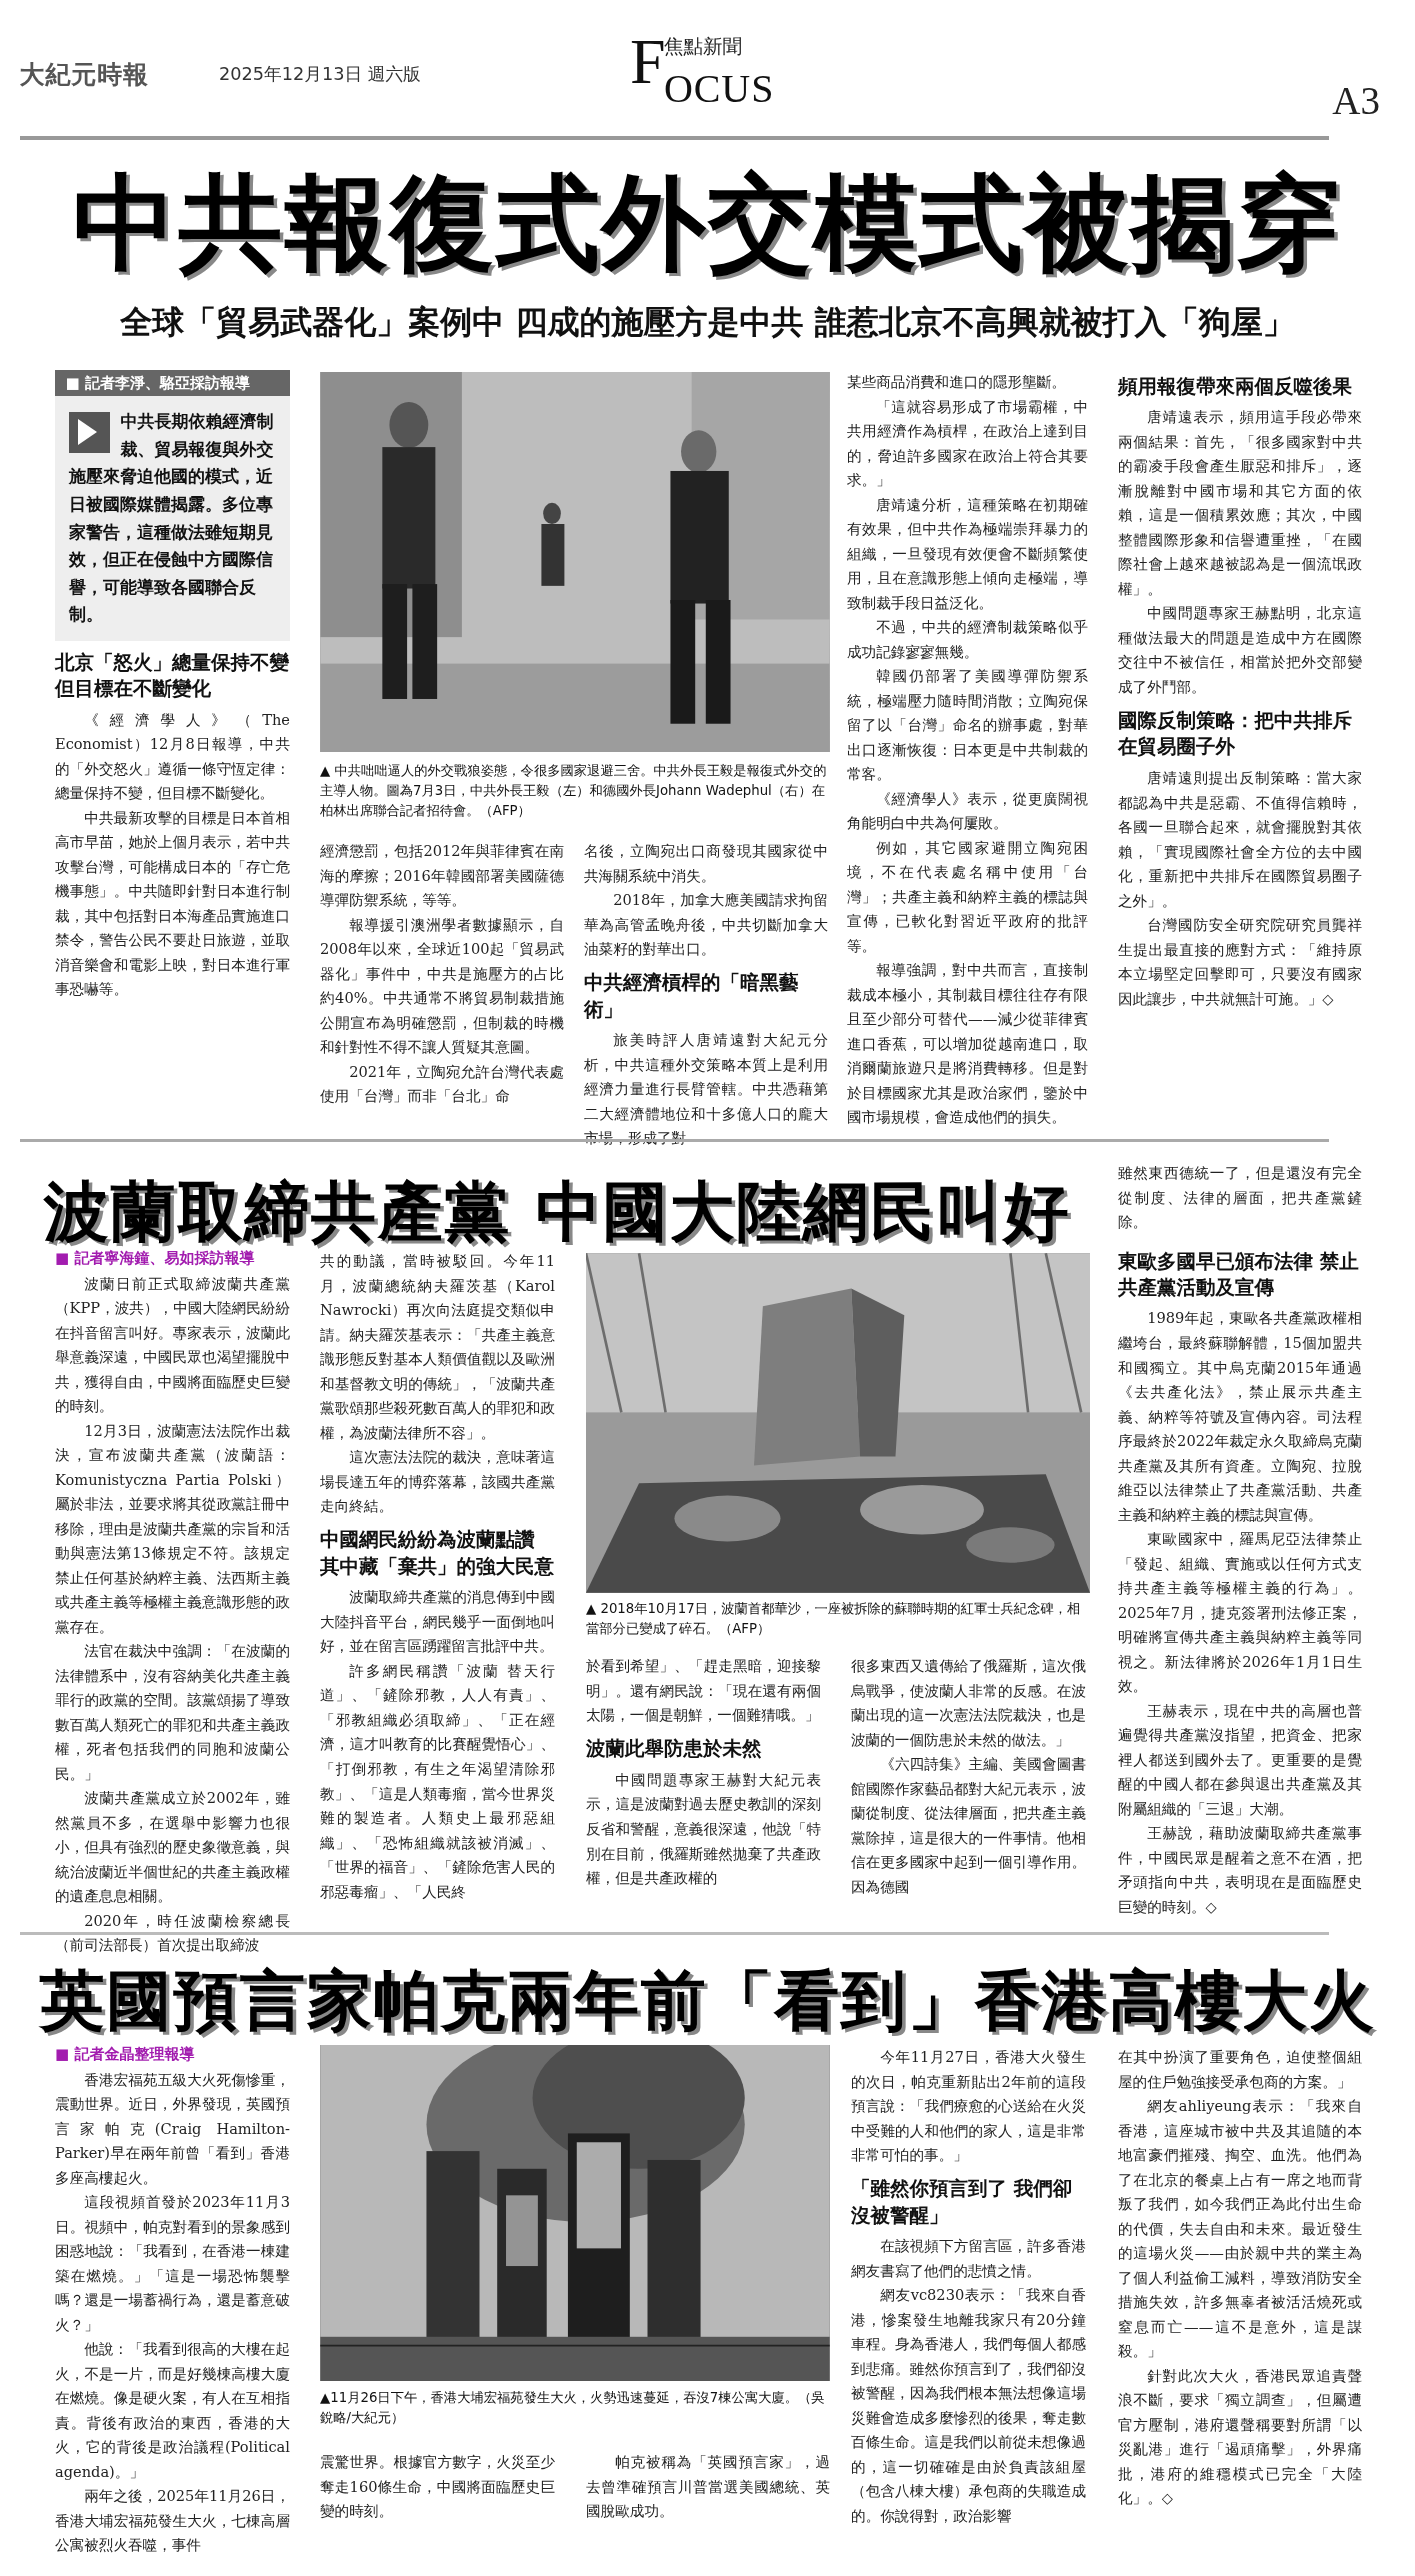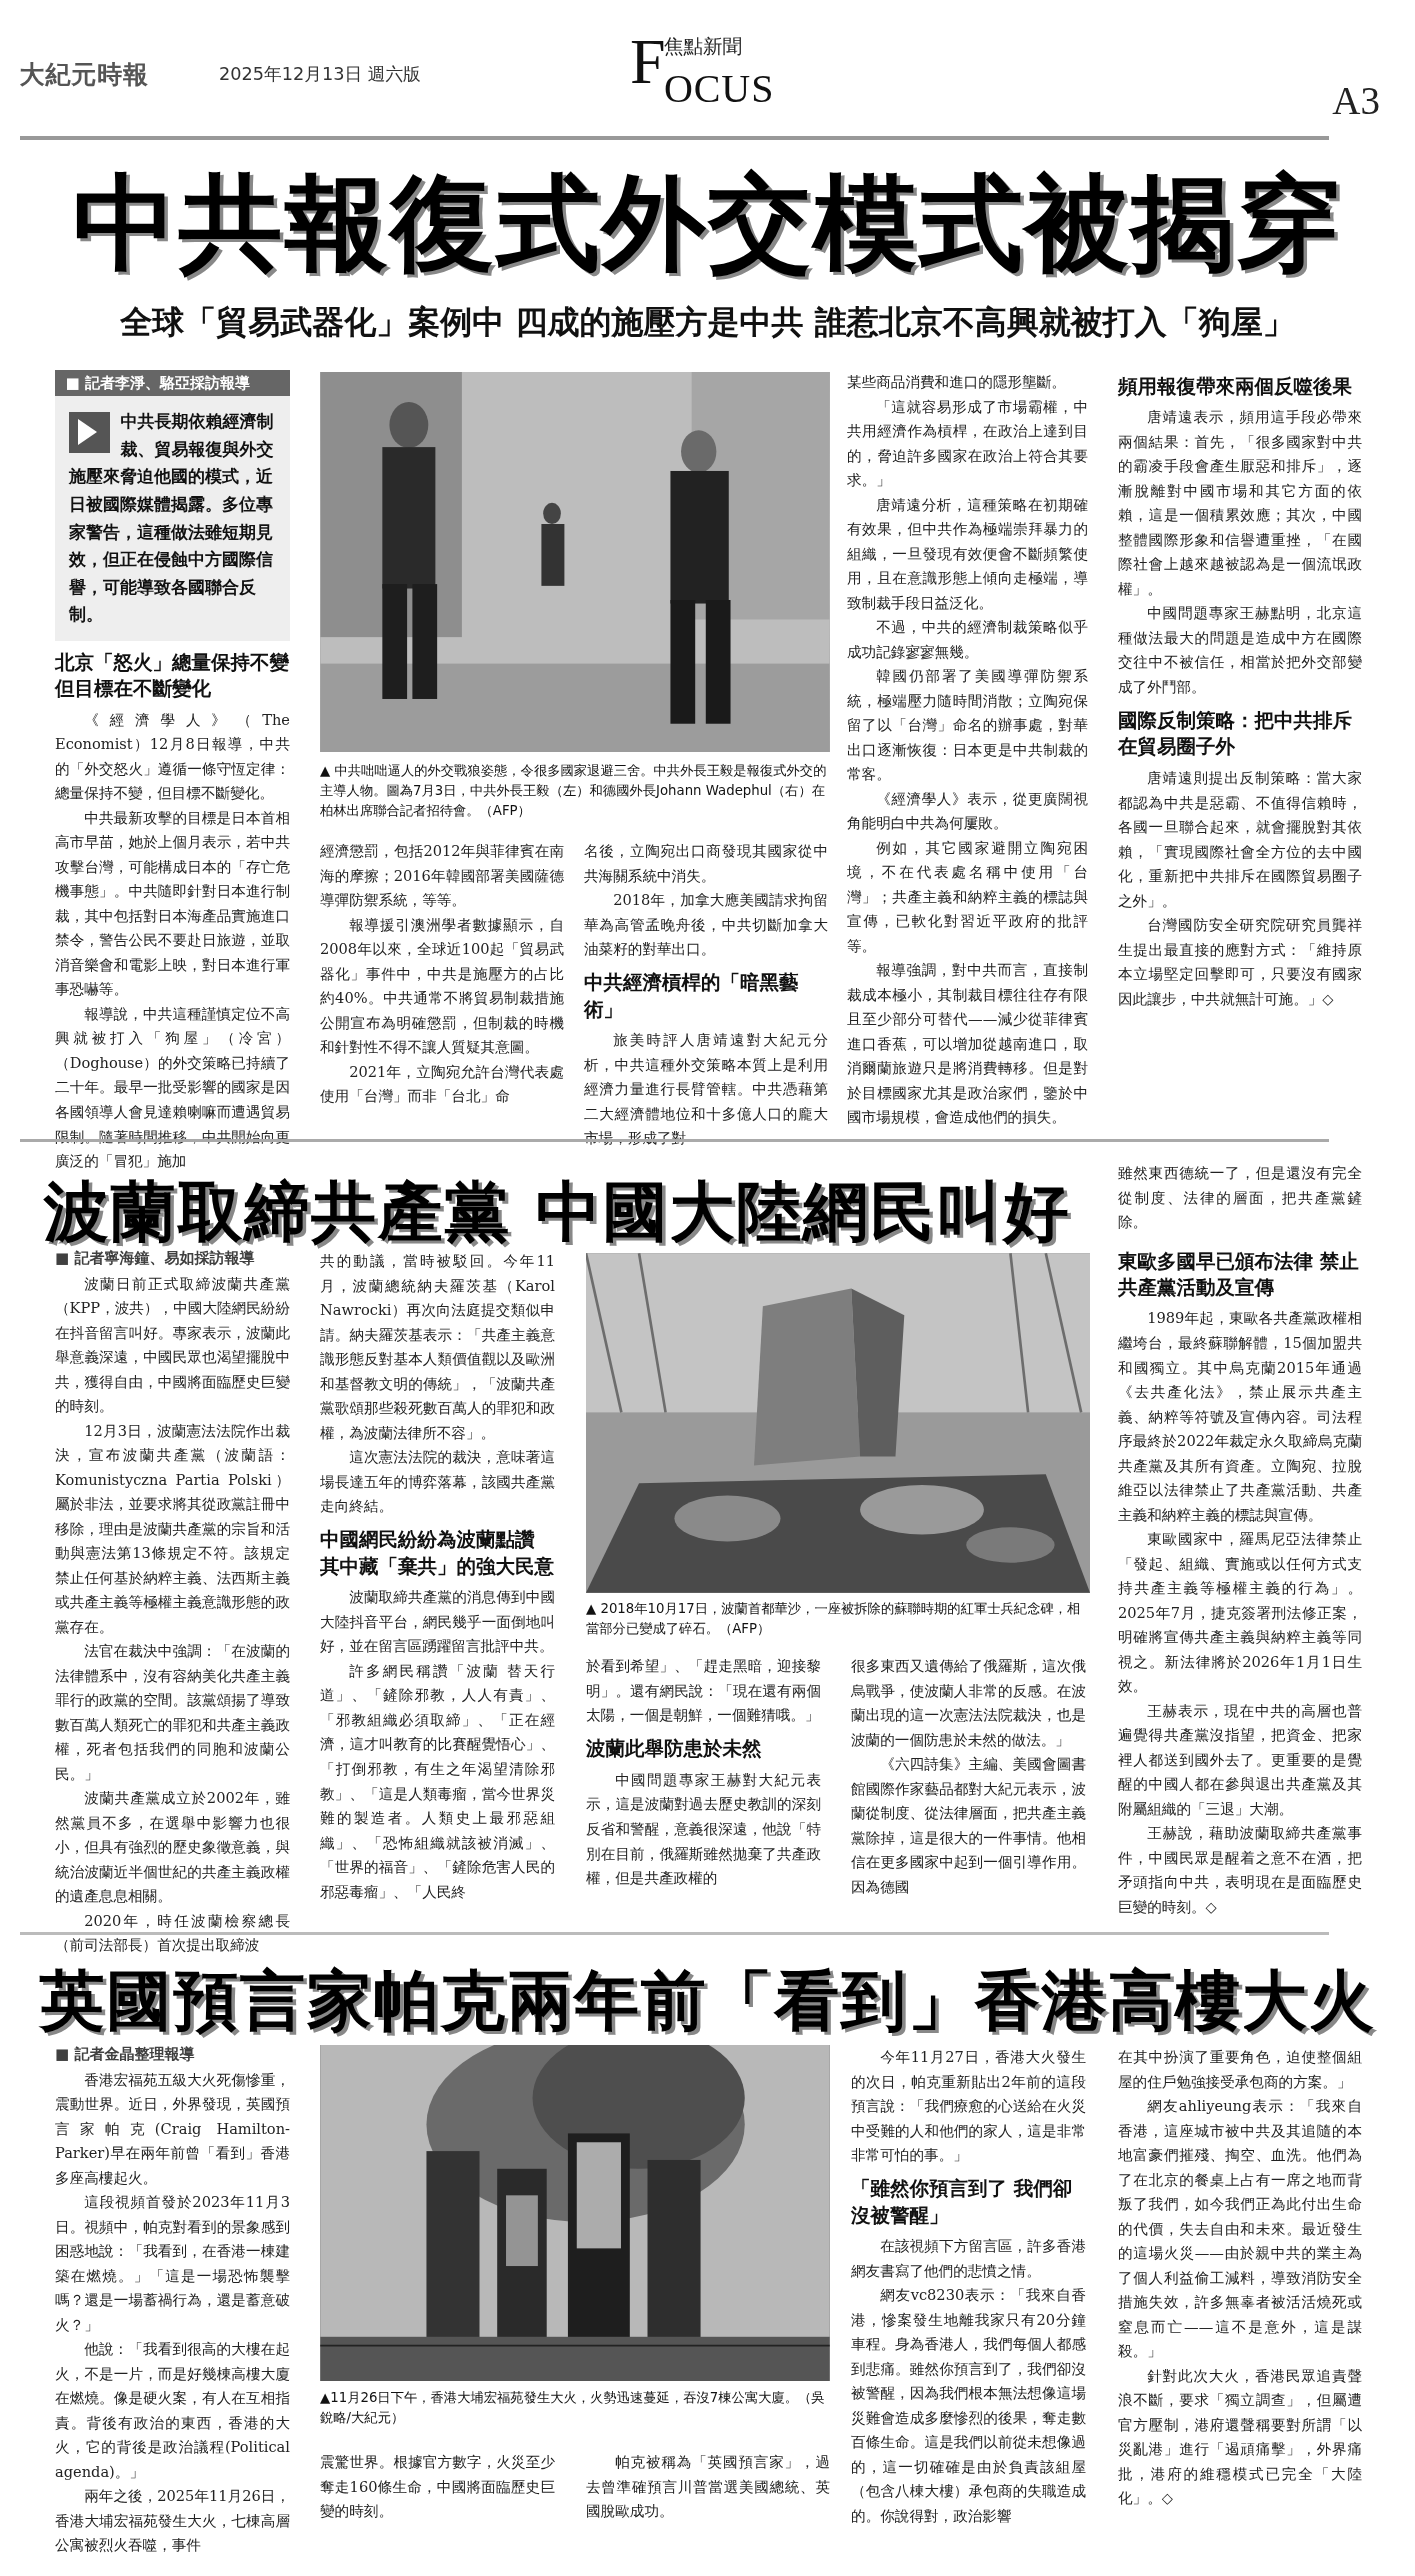--- a/index.html
+++ b/index.html
@@ -19,21 +19,21 @@
   .subhead { left: 35px; top: 301px; width: 1345px; text-align: center; font-family: "DejaVu Sans", sans-serif; font-weight: bold; font-size: 32px; color: #111; }
   .byline-box { background: #666; color: #fff; font-family: "DejaVu Sans", sans-serif; font-weight: bold; font-size: 15px; padding: 3.5px 10.6px; }
   .lead-box { background: #eee; padding: 12.4px 14px; font-family: "DejaVu Sans", sans-serif; font-weight: bold; font-size: 17px; line-height: 1.62; color: #111; }
   .chevron { float: left; width: 41px; height: 41px; background: #555; margin: 3.5px 10.6px 3.5px 0; position: relative; }
   .chevron::after { content: ""; position: absolute; left: 8.8px; top: 7px; width: 0; height: 0; border-top: 13.3px solid transparent; border-bottom: 13.3px solid transparent; border-left: 19.5px solid #fff; }
   .subhd { font-family: "DejaVu Sans", sans-serif; font-weight: bold; font-size: 19.5px; line-height: 1.35; color: #111; margin: 8.8px 0 5.3px; }
   .body { font-size: 14.6px; line-height: 1.68; text-align: justify; color: #222; }
   .body p { text-indent: 2em; }
   .photo { background: #888; overflow: hidden; position: absolute; }
   .caption { font-family: "DejaVu Sans", sans-serif; font-size: 13.3px; line-height: 1.5; color: #111; }
-  .byline-sm { font-family: "DejaVu Sans", sans-serif; font-weight: bold; font-size: 15px; color: #404040; margin-bottom: 3.5px; }
+  .byline-sm { font-family: "DejaVu Sans", sans-serif; font-weight: bold; font-size: 15px; color: #a21caf; margin-bottom: 3.5px; }
   .h2 { left: 35px; top: 1168px; width: 1044px; font-size: 65px; letter-spacing: 1.8px; }
   .h3 { left: 35px; top: 1957px; width: 1345px; font-size: 65px; letter-spacing: 1.8px; }
 </style>
 </head>
 <body>
 
 <div class="abs masthead-paper" style="top:58px;">大紀元時報</div>
 <div class="abs masthead-date" style="left:219px;top:62px;">2025年12月13日 週六版</div>
 <div class="abs masthead-focus">
   <span class="focus-F">F</span>
@@ -49,21 +49,20 @@
 <div class="abs" style="left:55px;top:370px;width:235px;">
   <div class="byline-box">■ 記者李淨、駱亞採訪報導</div>
   <div class="lead-box">
     <span class="chevron"></span>
     <span>中共長期依賴經濟制裁、貿易報復與外交施壓來脅迫他國的模式，近日被國際媒體揭露。多位專家警告，這種做法雖短期見效，但正在侵蝕中方國際信譽，可能導致各國聯合反制。</span>
   </div>
   <div class="subhd">北京「怒火」總量保持不變 但目標在不斷變化</div>
   <div class="body">
     <p>《經濟學人》（The Economist）12月8日報導，中共的「外交怒火」遵循一條守恆定律：總量保持不變，但目標不斷變化。</p>
     <p>中共最新攻擊的目標是日本首相高市早苗，她於上個月表示，若中共攻擊台灣，可能構成日本的「存亡危機事態」。中共隨即針對日本進行制裁，其中包括對日本海產品實施進口禁令，警告公民不要赴日旅遊，並取消音樂會和電影上映，對日本進行軍事恐嚇等。</p>
-    <p>報導說，中共這種謹慎定位不高興就被打入「狗屋」（冷宮）（Doghouse）的外交策略已持續了二十年。最早一批受影響的國家是因各國領導人會見達賴喇嘛而遭遇貿易限制。隨著時間推移，中共開始向更廣泛的「冒犯」施加</p>
   </div>
 </div>
 
 <div class="photo" style="left:320px;top:372px;width:510px;height:380px;background:linear-gradient(180deg,#9a9a9a 0%,#c8c8c8 45%,#b0b0b0 70%,#8a8a8a 100%);">
   <svg width="510" height="380" viewBox="0 0 576 430">
     <rect x="0" y="0" width="576" height="430" fill="#bdbdbd"></rect>
     <rect x="0" y="0" width="160" height="300" fill="#8e8e8e"></rect>
     <rect x="420" y="0" width="156" height="280" fill="#a6a6a6"></rect>
     <rect x="0" y="330" width="576" height="100" fill="#9c9c9c"></rect>
     <ellipse cx="100" cy="60" rx="22" ry="26" fill="#555"></ellipse>

